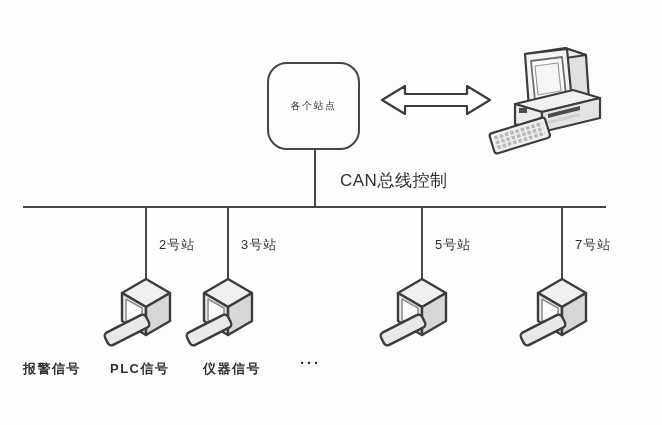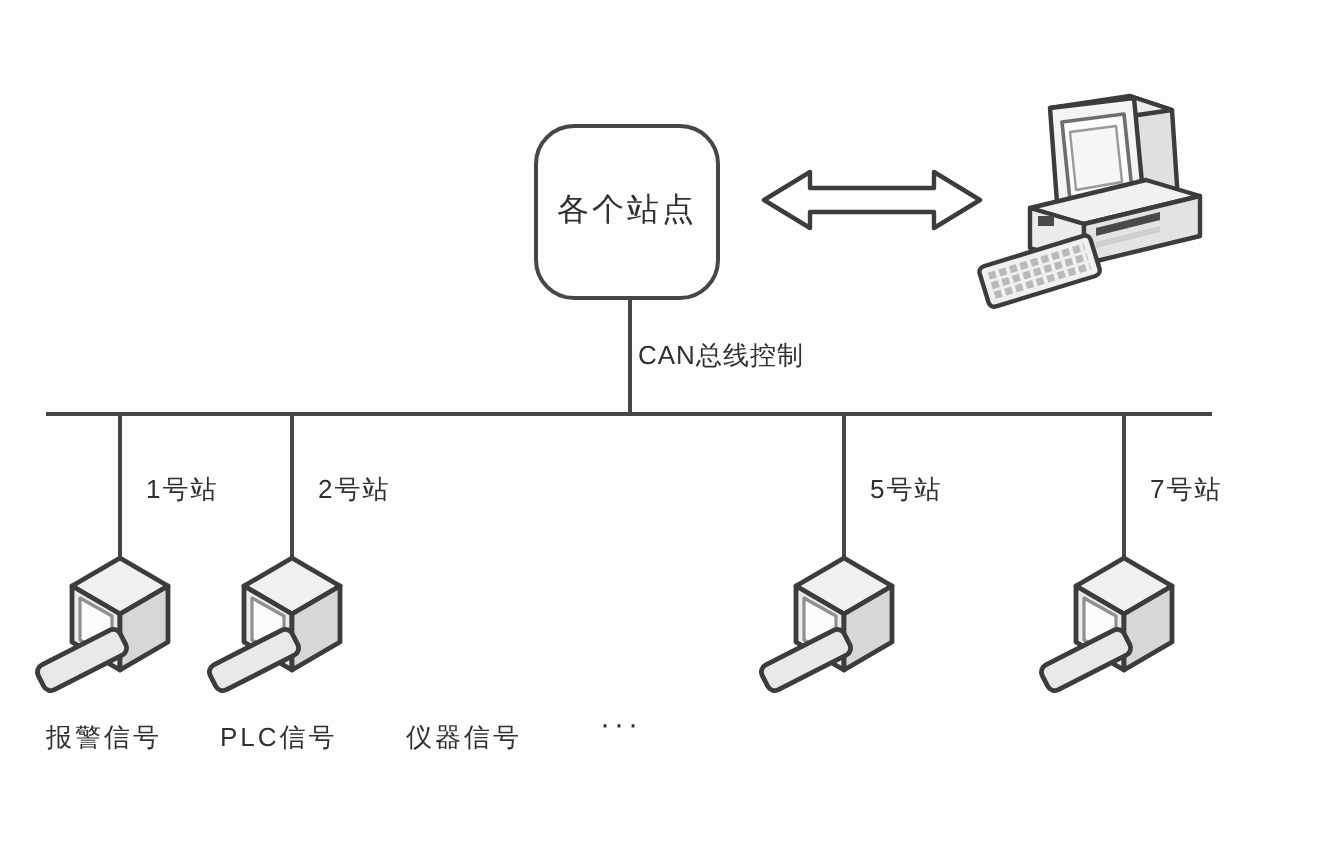--- a/index.html
+++ b/index.html
@@ -9,40 +9,40 @@
     font-family:"Liberation Sans","DejaVu Sans",sans-serif;
   }
   .abs { position:absolute; }
   svg { overflow:visible; display:block; }
 
   
   .node {
     left:267px; top:62px; width:93px; height:88px; box-sizing:border-box;
     border:2px solid #464646; border-radius:20px;
     display:flex; flex-direction:column; align-items:center; justify-content:center;
-    font-size:16px; font-weight:500; letter-spacing:1.5px; line-height:1.55;
+    font-size:10px; font-weight:500; letter-spacing:1.5px; line-height:1.55;
     text-align:center;
   }
 
   .vline { width:2px; background:#464646; }
   .hline { height:2px; background:#464646; }
 
   .node-drop { left:314px; top:150px; height:57px; }
   .bus       { left:23px;  top:206px; width:583px; }
 
-  .can-label { left:319px; top:169px; font-size:13px; letter-spacing:0.5px;text-align:center; }
+  .can-label { left:340px; top:169px; font-size:17px; letter-spacing:0.5px;text-align:center; }
 
   
   .station { top:207px; width:84px; height:160px; }
   .station .drop   { position:absolute; left:41px; top:0; height:76px; width:2px; background:#464646; }
   .station .slabel { position:absolute; left:55px; top:29px; font-size:13px; letter-spacing:1px; white-space:nowrap; }
   .station .icon   { position:absolute; left:0; top:62px; width:84px; height:84px; }
 
   
-  .signal { top:360px; font-size:13px; font-weight:400; letter-spacing:1.5px; white-space:nowrap; }
+  .signal { top:360px; font-size:13px; font-weight:700; letter-spacing:1.5px; white-space:nowrap; }
   .signal.dots { top:354px; font-size:15px; letter-spacing:2px; }
 
   .arrow-svg { left:379px; top:82px; width:114px; height:36px; }
   .pc-svg    { left:485px; top:42px; width:128px; height:122px; }
 </style>
 </head>
 <body>
 
 <div class="canvas">
 
@@ -88,30 +88,30 @@
         <line x1="4" y1="15.5" x2="54" y2="15.5" stroke="#b9b9b9" stroke-width="3.6" stroke-dasharray="3.6 1.9"></line>
       </g>
     </g>
   </svg>
 
   <div class="abs vline node-drop"></div>
   <div class="abs can-label">CAN总线控制</div>
 
   <div class="abs hline bus"></div>
 
-  <div class="abs station" style="left:18px">
+  <div class="abs station" style="left:104px">
     <div class="drop"></div>
-    <div class="slabel">1号站</div>
+    <div class="slabel">2号站</div>
     <svg class="icon" viewBox="0 0 84 84">
         <use href="#sym-ws"></use>
       </svg>
   </div>
-  <div class="abs station" style="left:104px">
+  <div class="abs station" style="left:186px">
     <div class="drop"></div>
-    <div class="slabel">2号站</div>
+    <div class="slabel">3号站</div>
     <svg class="icon" viewBox="0 0 84 84">
         <use href="#sym-ws"></use>
       </svg>
   </div>
   <div class="abs station" style="left:380px">
     <div class="drop"></div>
     <div class="slabel">5号站</div>
     <svg class="icon" viewBox="0 0 84 84">
         <use href="#sym-ws"></use>
       </svg>

